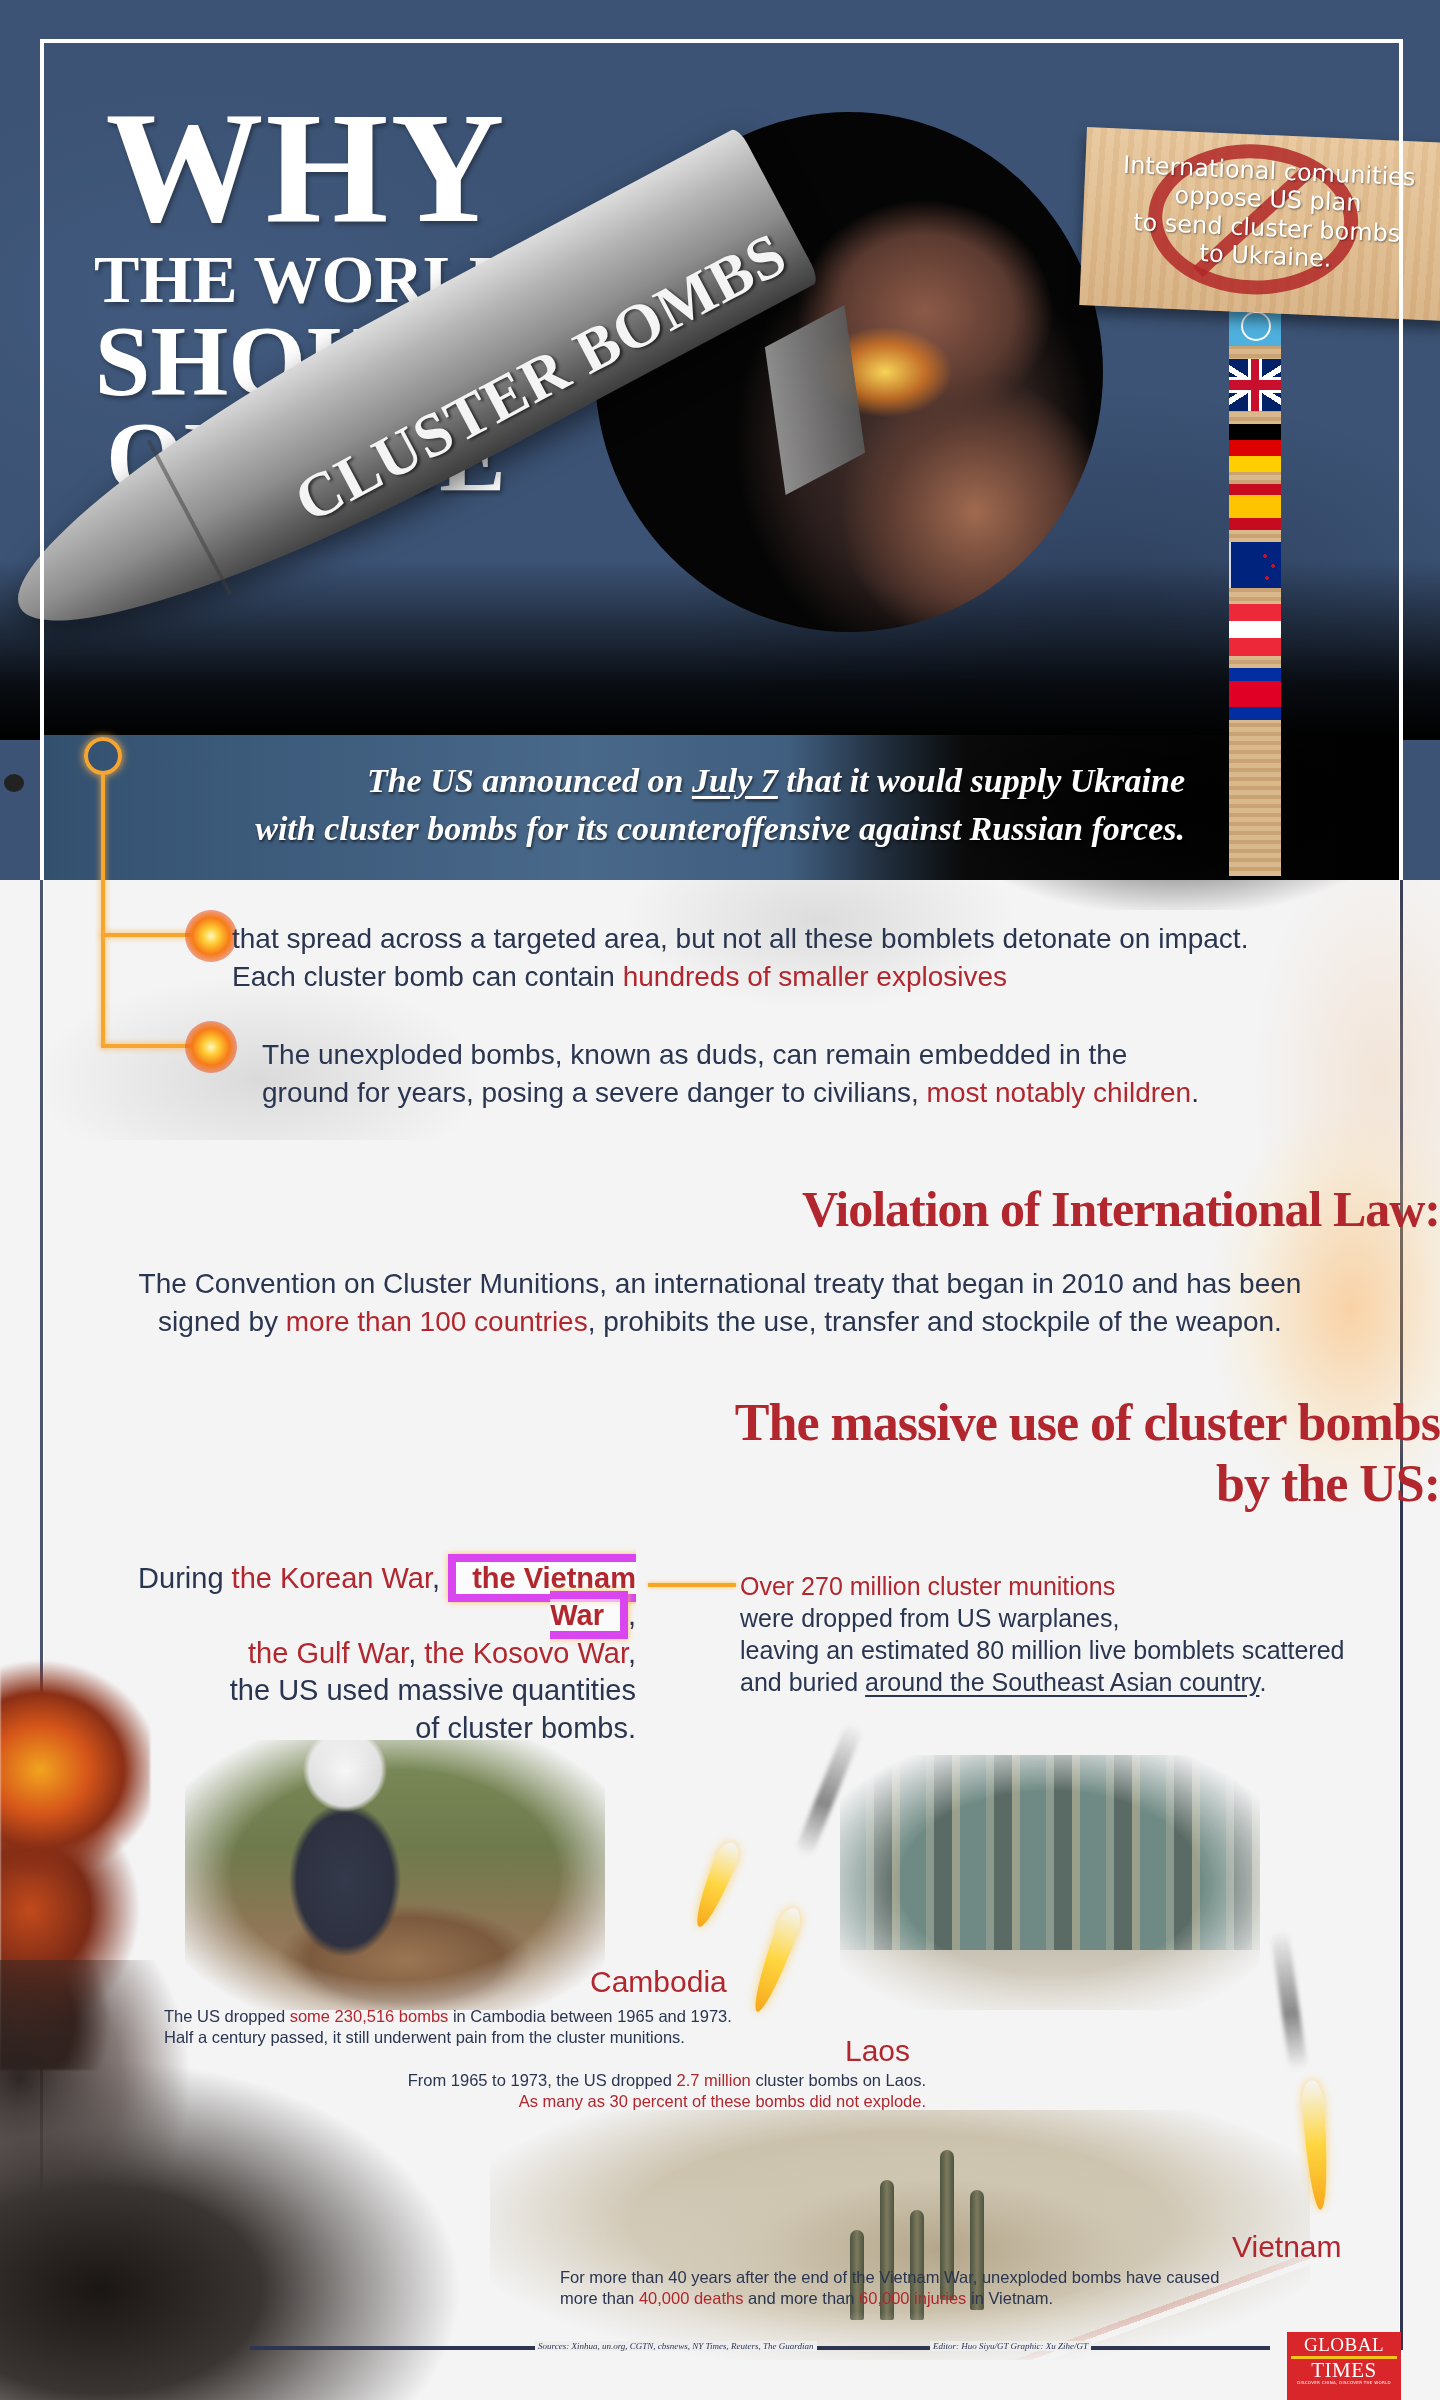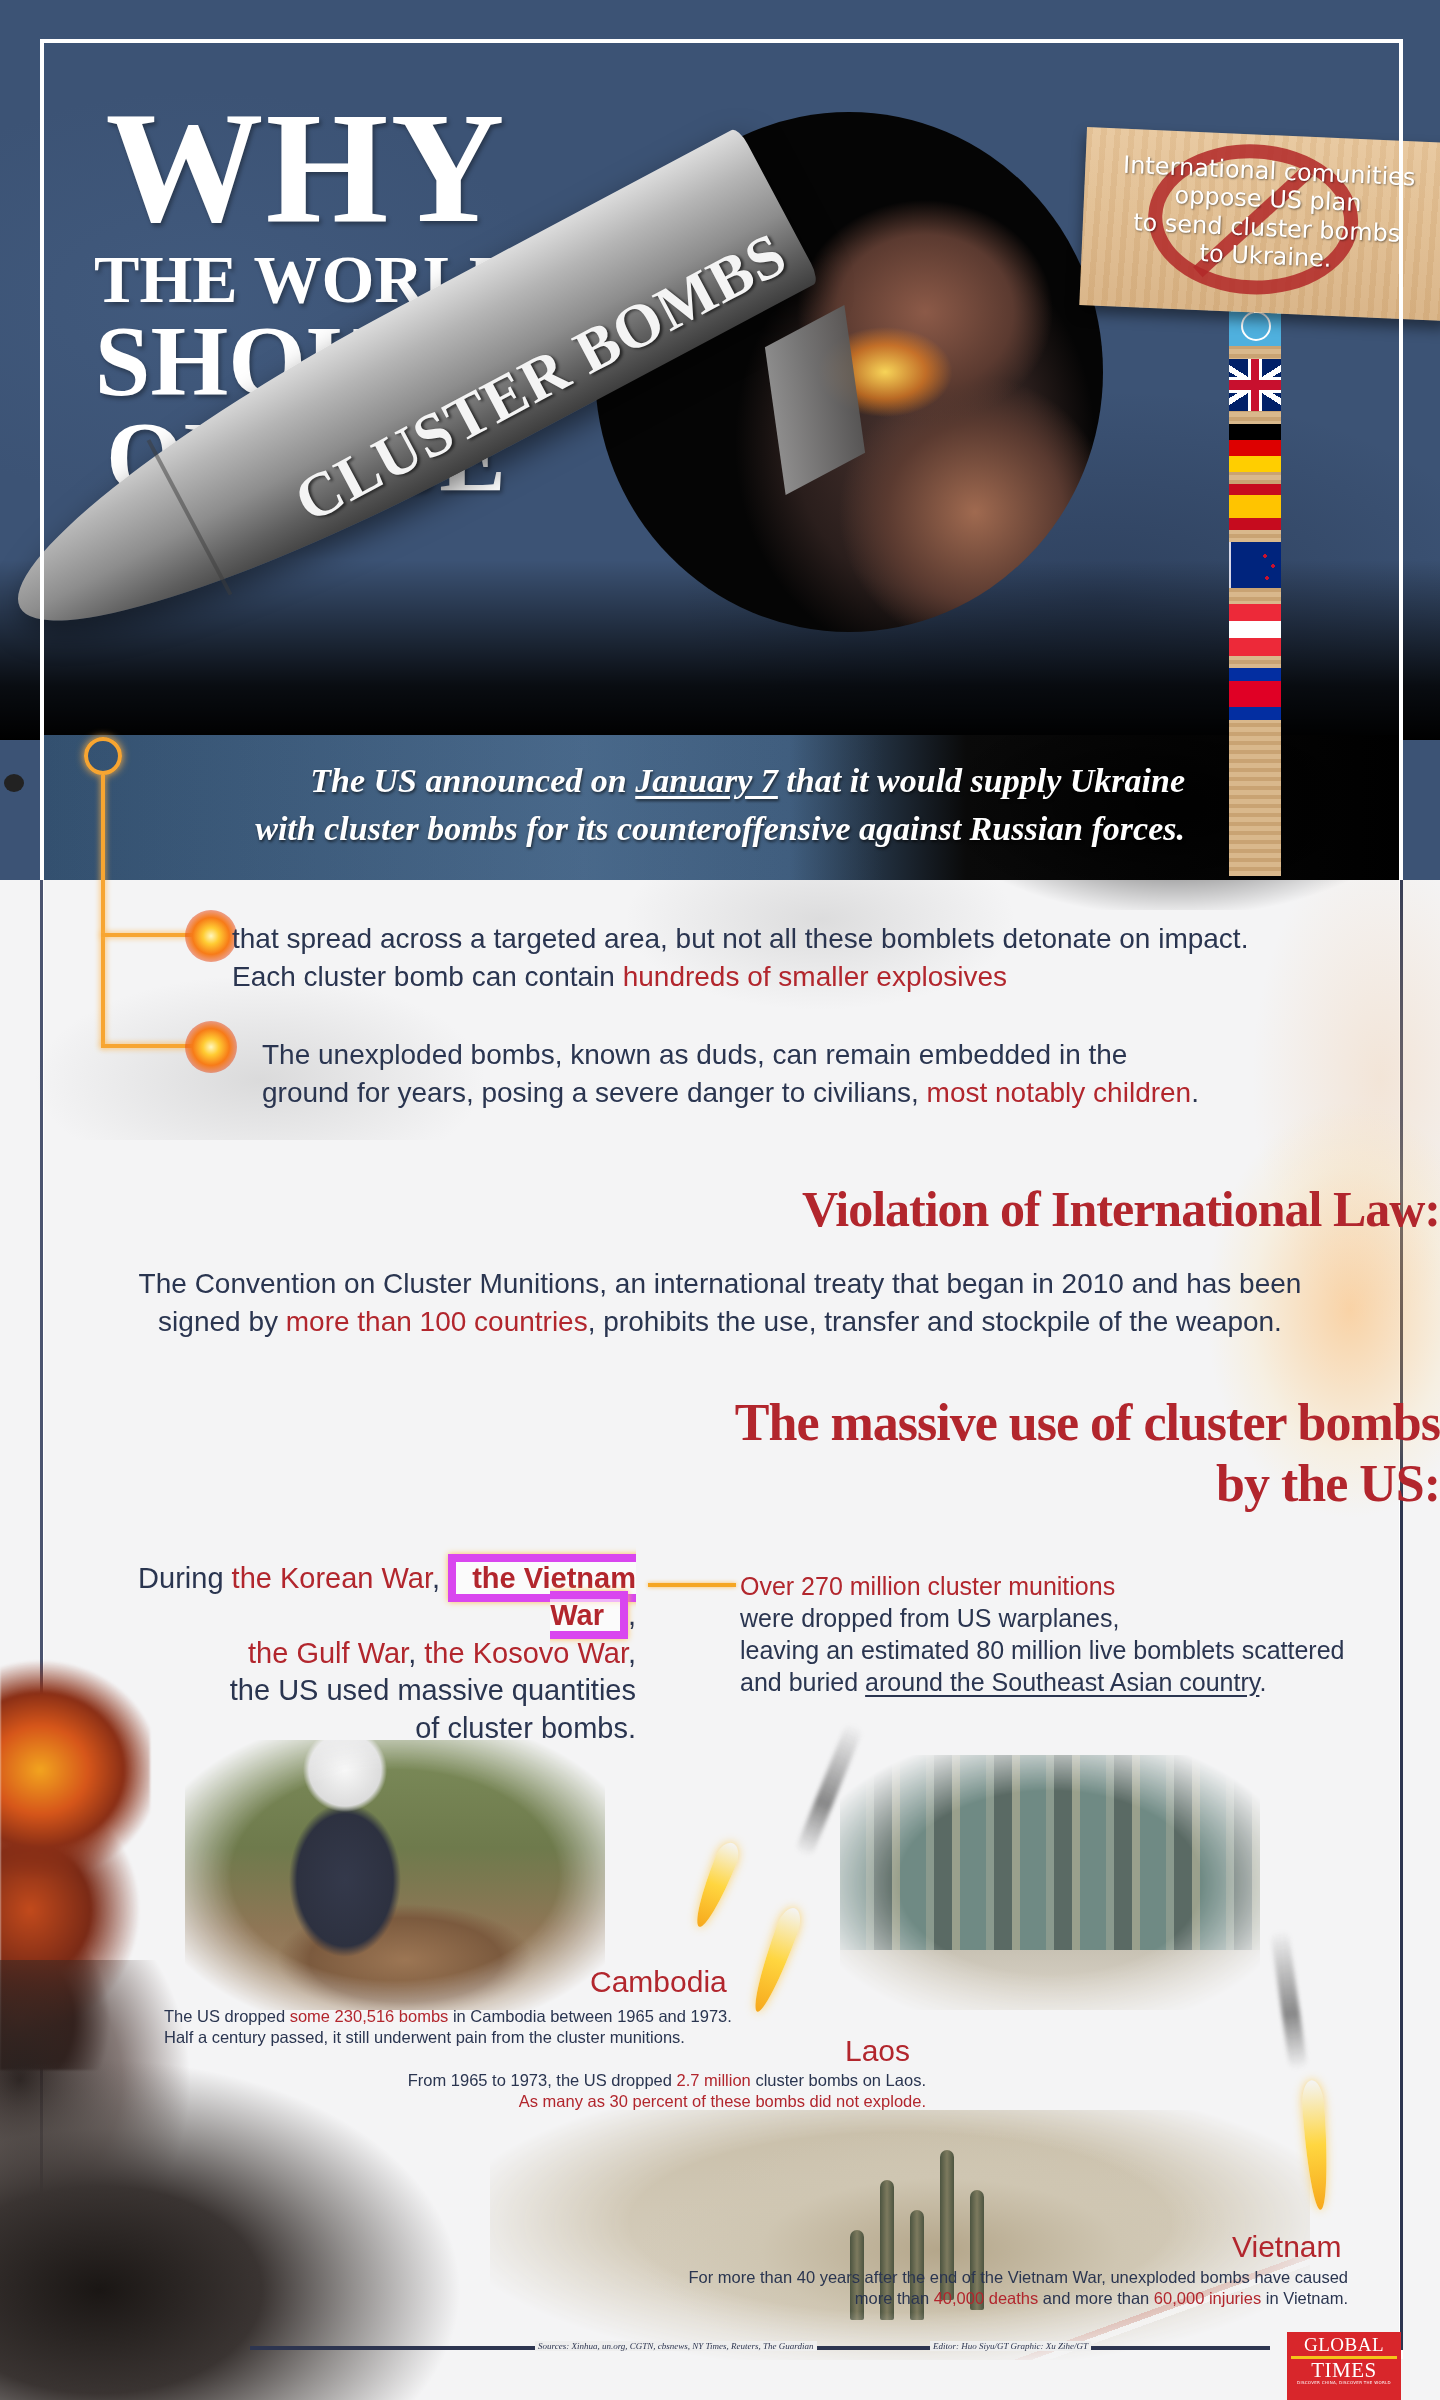--- a/index.html
+++ b/index.html
@@ -353,21 +353,21 @@
     <div>to send cluster bombs</div>
     <div>to Ukraine.</div>
   </div>
 </div>
 
 <div class="abs frame"></div>
 <div class="abs frame-lower"></div>
 
 <div class="abs announce">
   <div>
-    <span>The US announced on </span><span class="date">January 7</span><span> that it would supply Ukraine</span>
+    <span>The US announced on </span><span class="date">July 7</span><span> that it would supply Ukraine</span>
   </div>
   <div>with cluster bombs for its counteroffensive against Russian forces.</div>
 </div>
 
 <div class="abs smoke-top"></div>
 <div class="abs fire-right"></div>
 <div class="abs fire-left"></div>
 <div class="abs smoke-bottom"></div>
 
 <div class="abs connector-ring"></div>
@@ -434,21 +434,21 @@
   <div>Half a century passed, it still underwent pain from the cluster munitions.</div>
 </div>
 
 <div class="abs place-name" style="left:845px; top:2034px;">Laos</div>
 <div class="abs cap" style="left:300px; top:2070px; width:626px; text-align:right;">
   <div><span>From 1965 to 1973, the US dropped </span><span class="hl">2.7 million</span><span> cluster bombs on Laos.</span></div>
   <div class="hl">As many as 30 percent of these bombs did not explode.</div>
 </div>
 
 <div class="abs place-name" style="left:1232px; top:2230px;">Vietnam</div>
-<div class="abs cap" style="left:560px; top:2267px; width:788px; text-align:right;">
+<div class="abs cap" style="left:560px; top:2267px; width:788px; text-align:left;">
   <div>For more than 40 years after the end of the Vietnam War, unexploded bombs have caused</div>
   <div><span>more than </span><span class="hl">40,000 deaths</span><span> and more than </span><span class="hl">60,000 injuries</span><span> in Vietnam.</span></div>
 </div>
 
 <div class="abs footer-line"></div>
 <div class="abs footer-text" style="left:535px;">Sources: Xinhua, un.org, CGTN, cbsnews, NY Times, Reuters, The Guardian</div>
 <div class="abs footer-text" style="left:930px;">Editor: Huo Siyu/GT   Graphic: Xu Zihe/GT</div>
 <div class="abs gt-logo">
   <span class="g1">GLOBAL</span>
   <span class="bar"></span>

